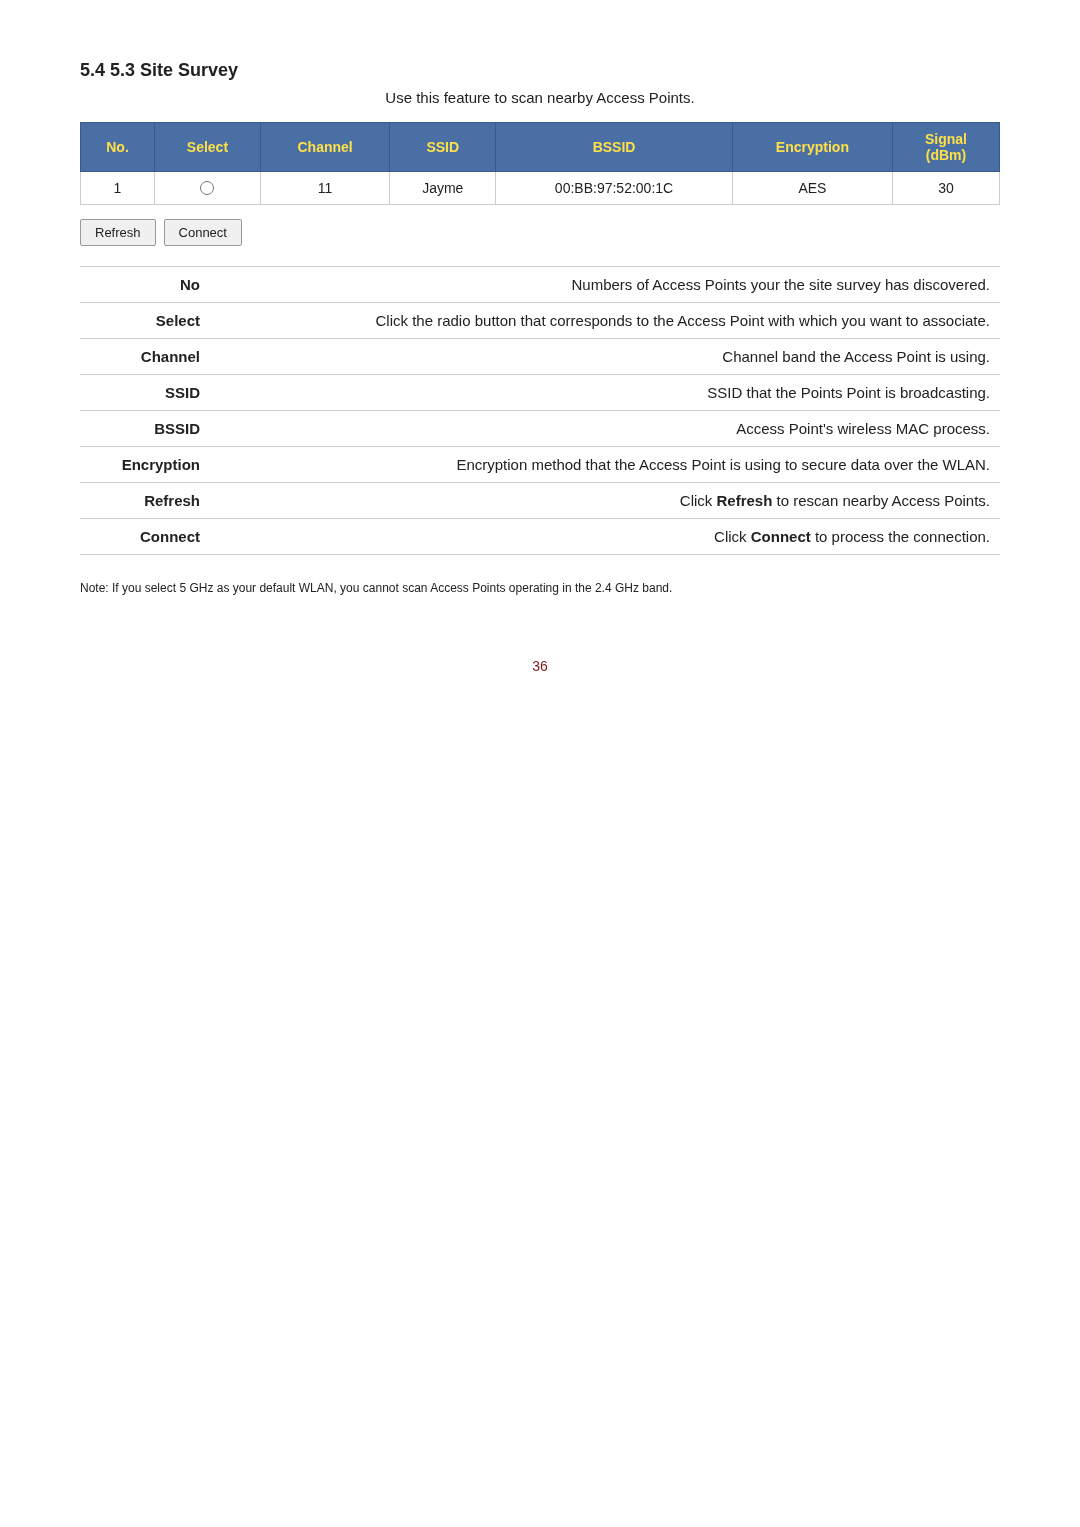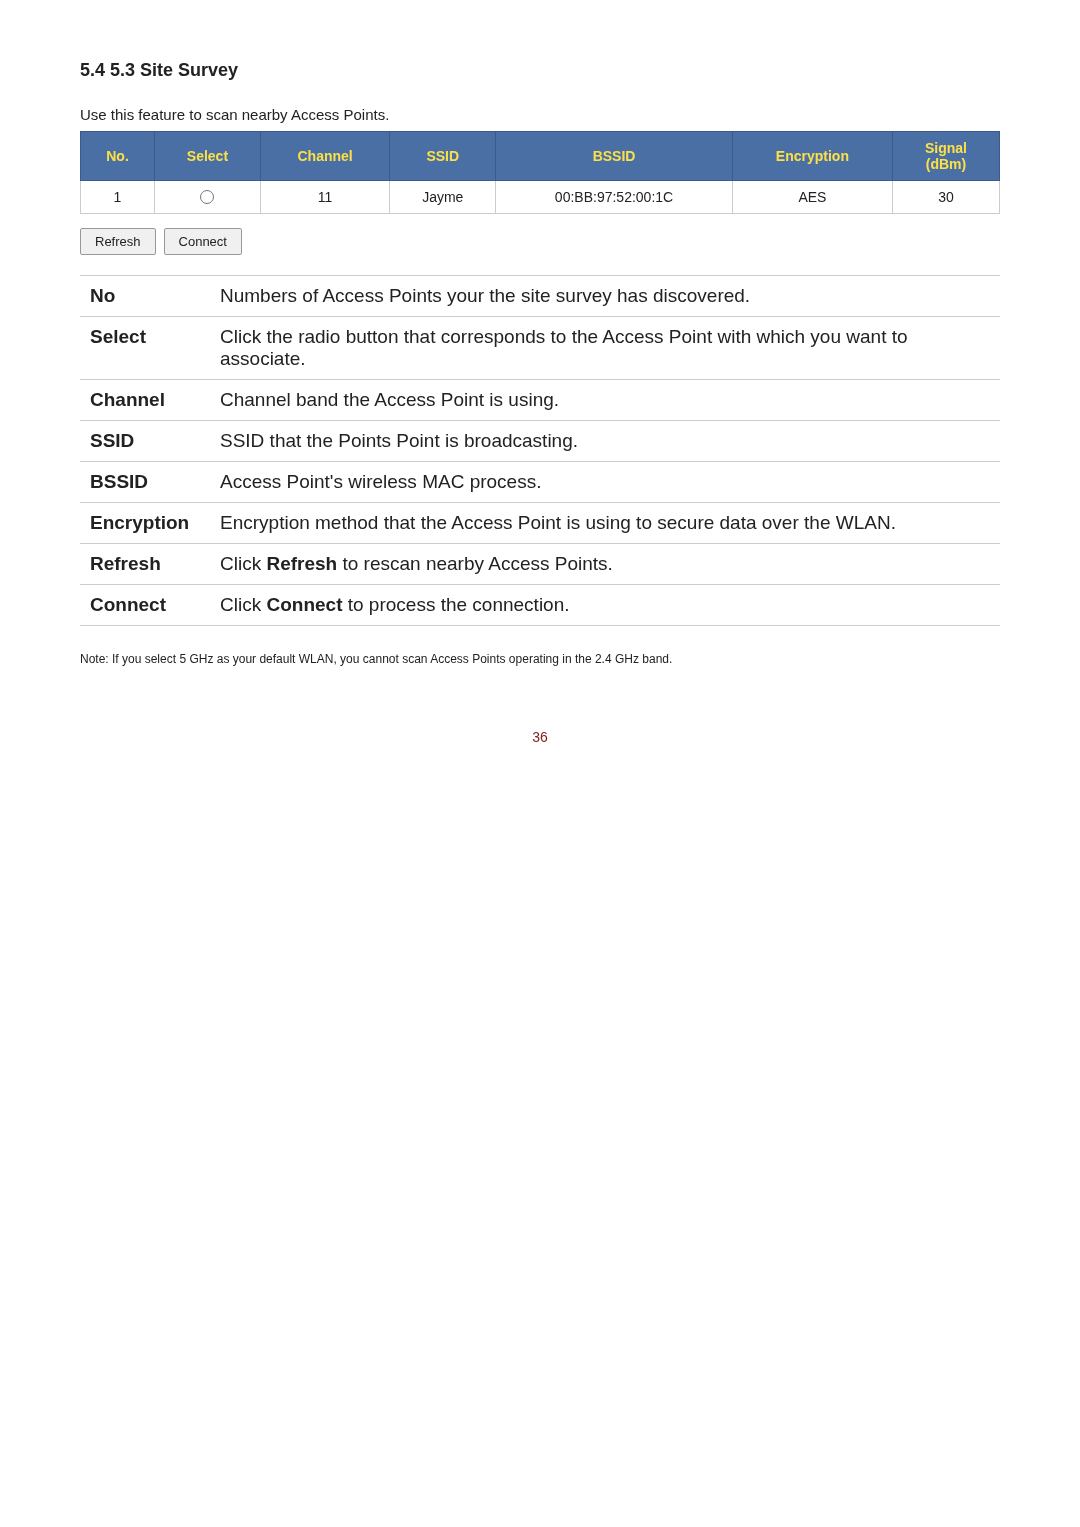--- a/index.html
+++ b/index.html
@@ -9,26 +9,27 @@
       font-size: 15px;
       color: #222;
       background: #fff;
       padding: 60px 80px;
       max-width: 1080px;
     }
 
     h2 {
       font-size: 18px;
       font-weight: bold;
-      margin-bottom: 25px;
+      margin-bottom: 8px;
     }
 
     .subtitle {
       font-size: 15px;
-      margin-bottom: 8px;
+      margin-bottom: 16px;
+      text-align: center;
     }
 
     
     .survey-table {
       width: 100%;
       border-collapse: collapse;
       margin-bottom: 14px;
       font-size: 14px;
     }
 
@@ -84,21 +85,22 @@
       cursor: pointer;
       border-radius: 2px;
       color: #222;
     }
 
     
     .desc-table {
       width: 100%;
       border-collapse: collapse;
       margin-bottom: 24px;
-      font-size: 19px;
+      font-size: 15px;
+      text-align: right;
     }
 
     .desc-table tr {
       border-top: 1px solid #ccc;
     }
 
     .desc-table tr:last-child {
       border-bottom: 1px solid #ccc;
     }
 

